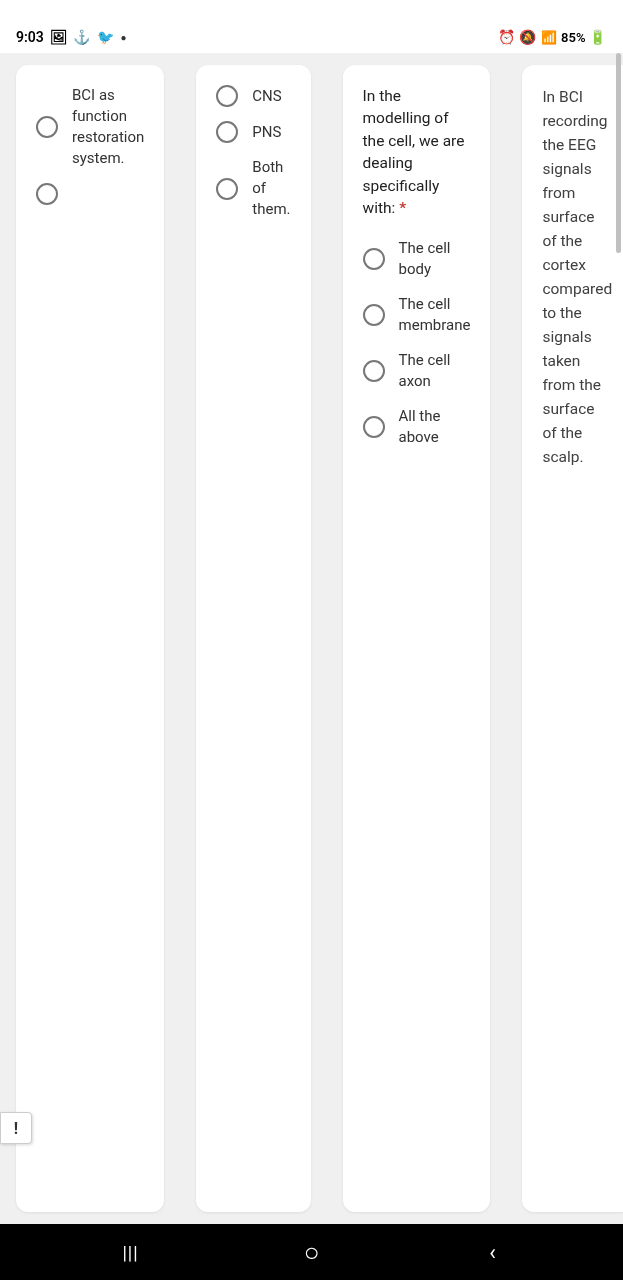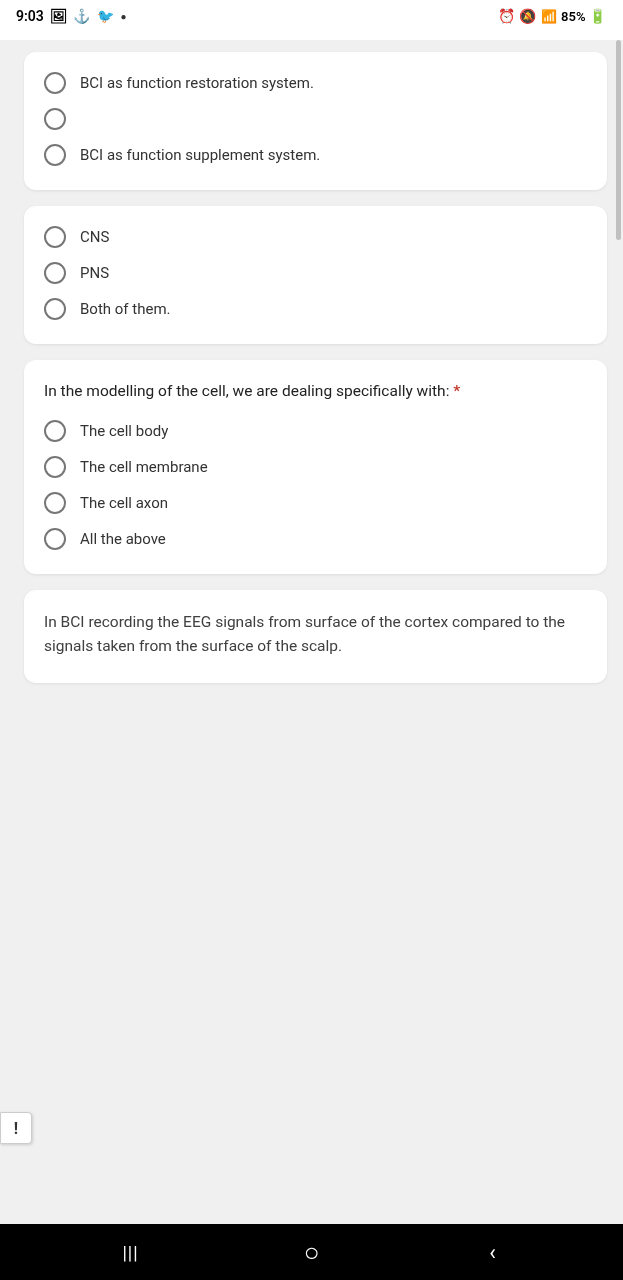--- a/index.html
+++ b/index.html
@@ -12,23 +12,23 @@
       font-family: 'Roboto', Arial, sans-serif;
       display: flex;
       flex-direction: column;
     }
 
     
     .status-bar {
       background-color: #ffffff;
       display: flex;
       justify-content: space-between;
-      align-items: flex-start;
+      align-items: flex-end;
       padding: 8px 16px;
-      height: 40px;
+      height: 53px;
     }
 
     .status-left {
       display: flex;
       align-items: center;
       gap: 6px;
       font-size: 14px;
       font-weight: 600;
       color: #000;
     }
@@ -50,25 +50,24 @@
       height: 300px;
       background: #ccc;
       border-radius: 3px;
     }
 
     
     .content {
       flex: 1;
       padding: 12px 16px;
       display: flex;
-      flex-direction: column;
-      gap: 16px;
+      flex-direction: row;
+      gap: 32px;
       position: relative;
       overflow: hidden;
-      margin-left: 8px;
     }
 
     
     .question-card {
       background: #ffffff;
       border-radius: 12px;
       padding: 20px 20px 24px 20px;
       box-shadow: 0 1px 3px rgba(0,0,0,0.08);
     }
 
@@ -185,24 +184,20 @@
 <div class="content">
 
   <div class="question-card">
     <div class="option-item">
       <span class="radio-circle"></span>
       <span class="option-label">BCI as function restoration system.</span>
     </div>
     <div class="option-item">
       <span class="radio-circle"></span>
     </div>
-    <div class="option-item">
-      <span class="radio-circle"></span>
-      <span class="option-label">BCI as function supplement system.</span>
-    </div>
   </div>
 
   <div class="question-card">
     <div class="option-item">
       <span class="radio-circle"></span>
       <span class="option-label">CNS</span>
     </div>
     <div class="option-item">
       <span class="radio-circle"></span>
       <span class="option-label">PNS</span>

